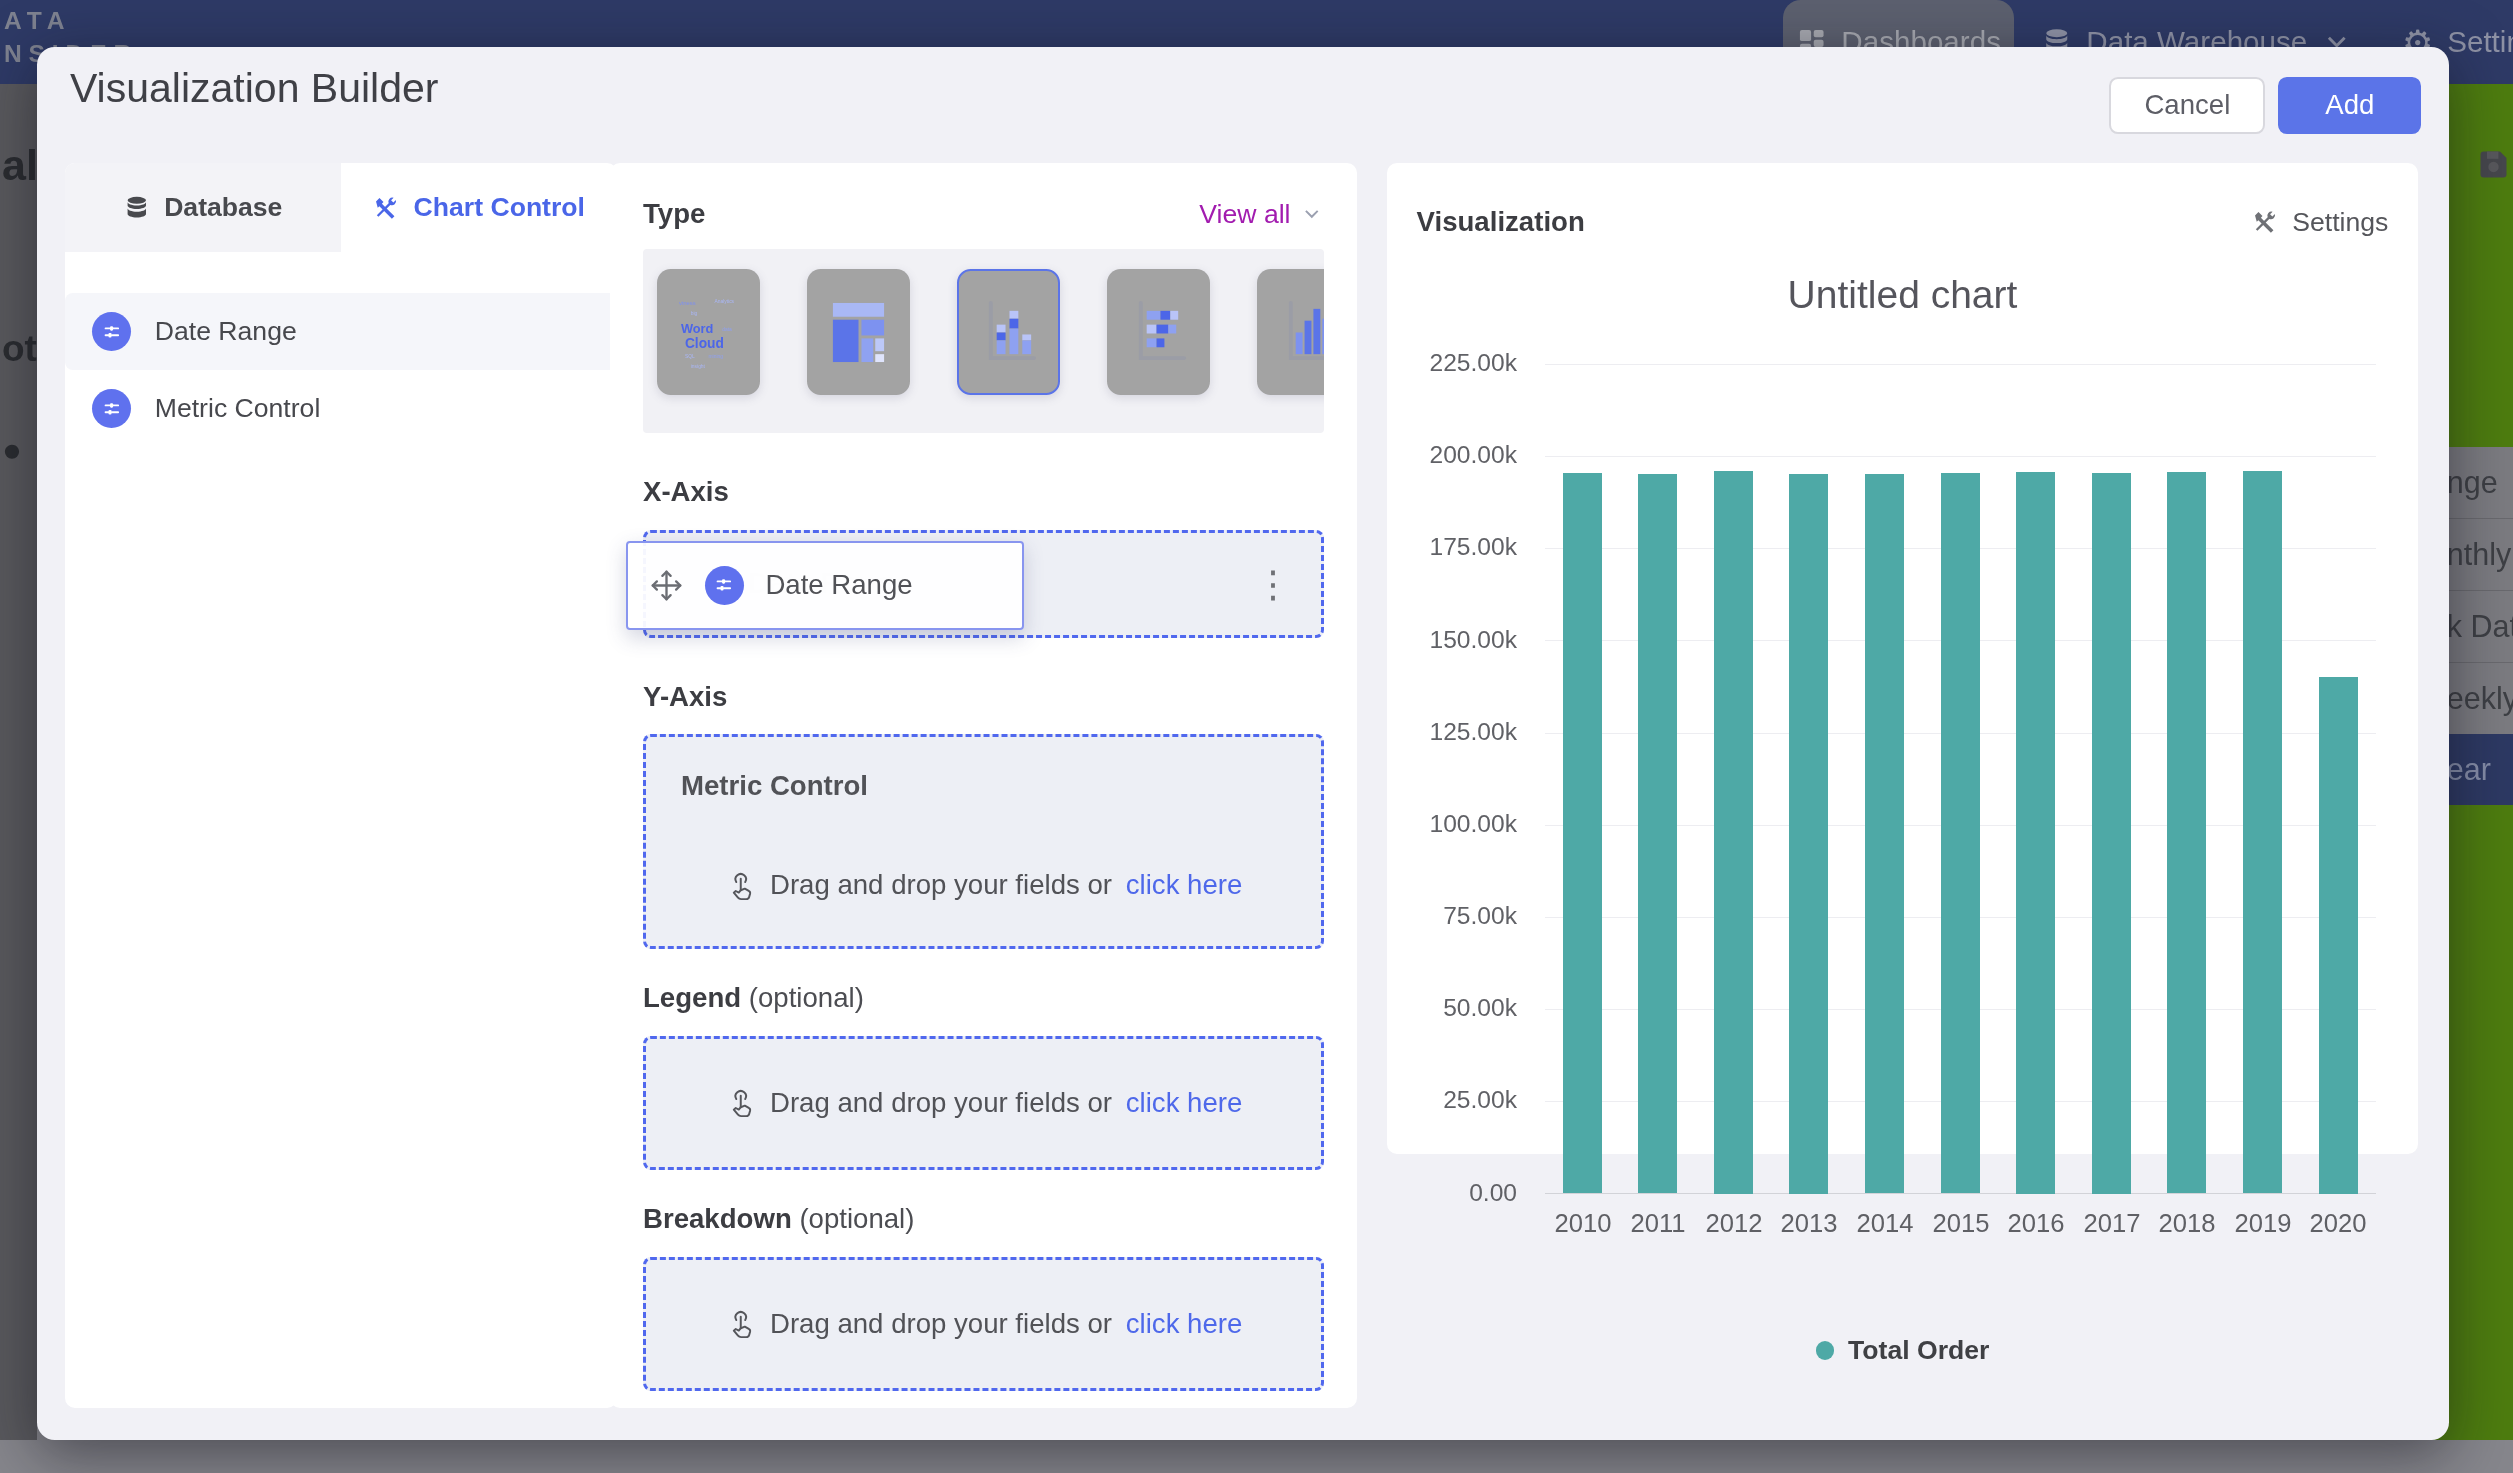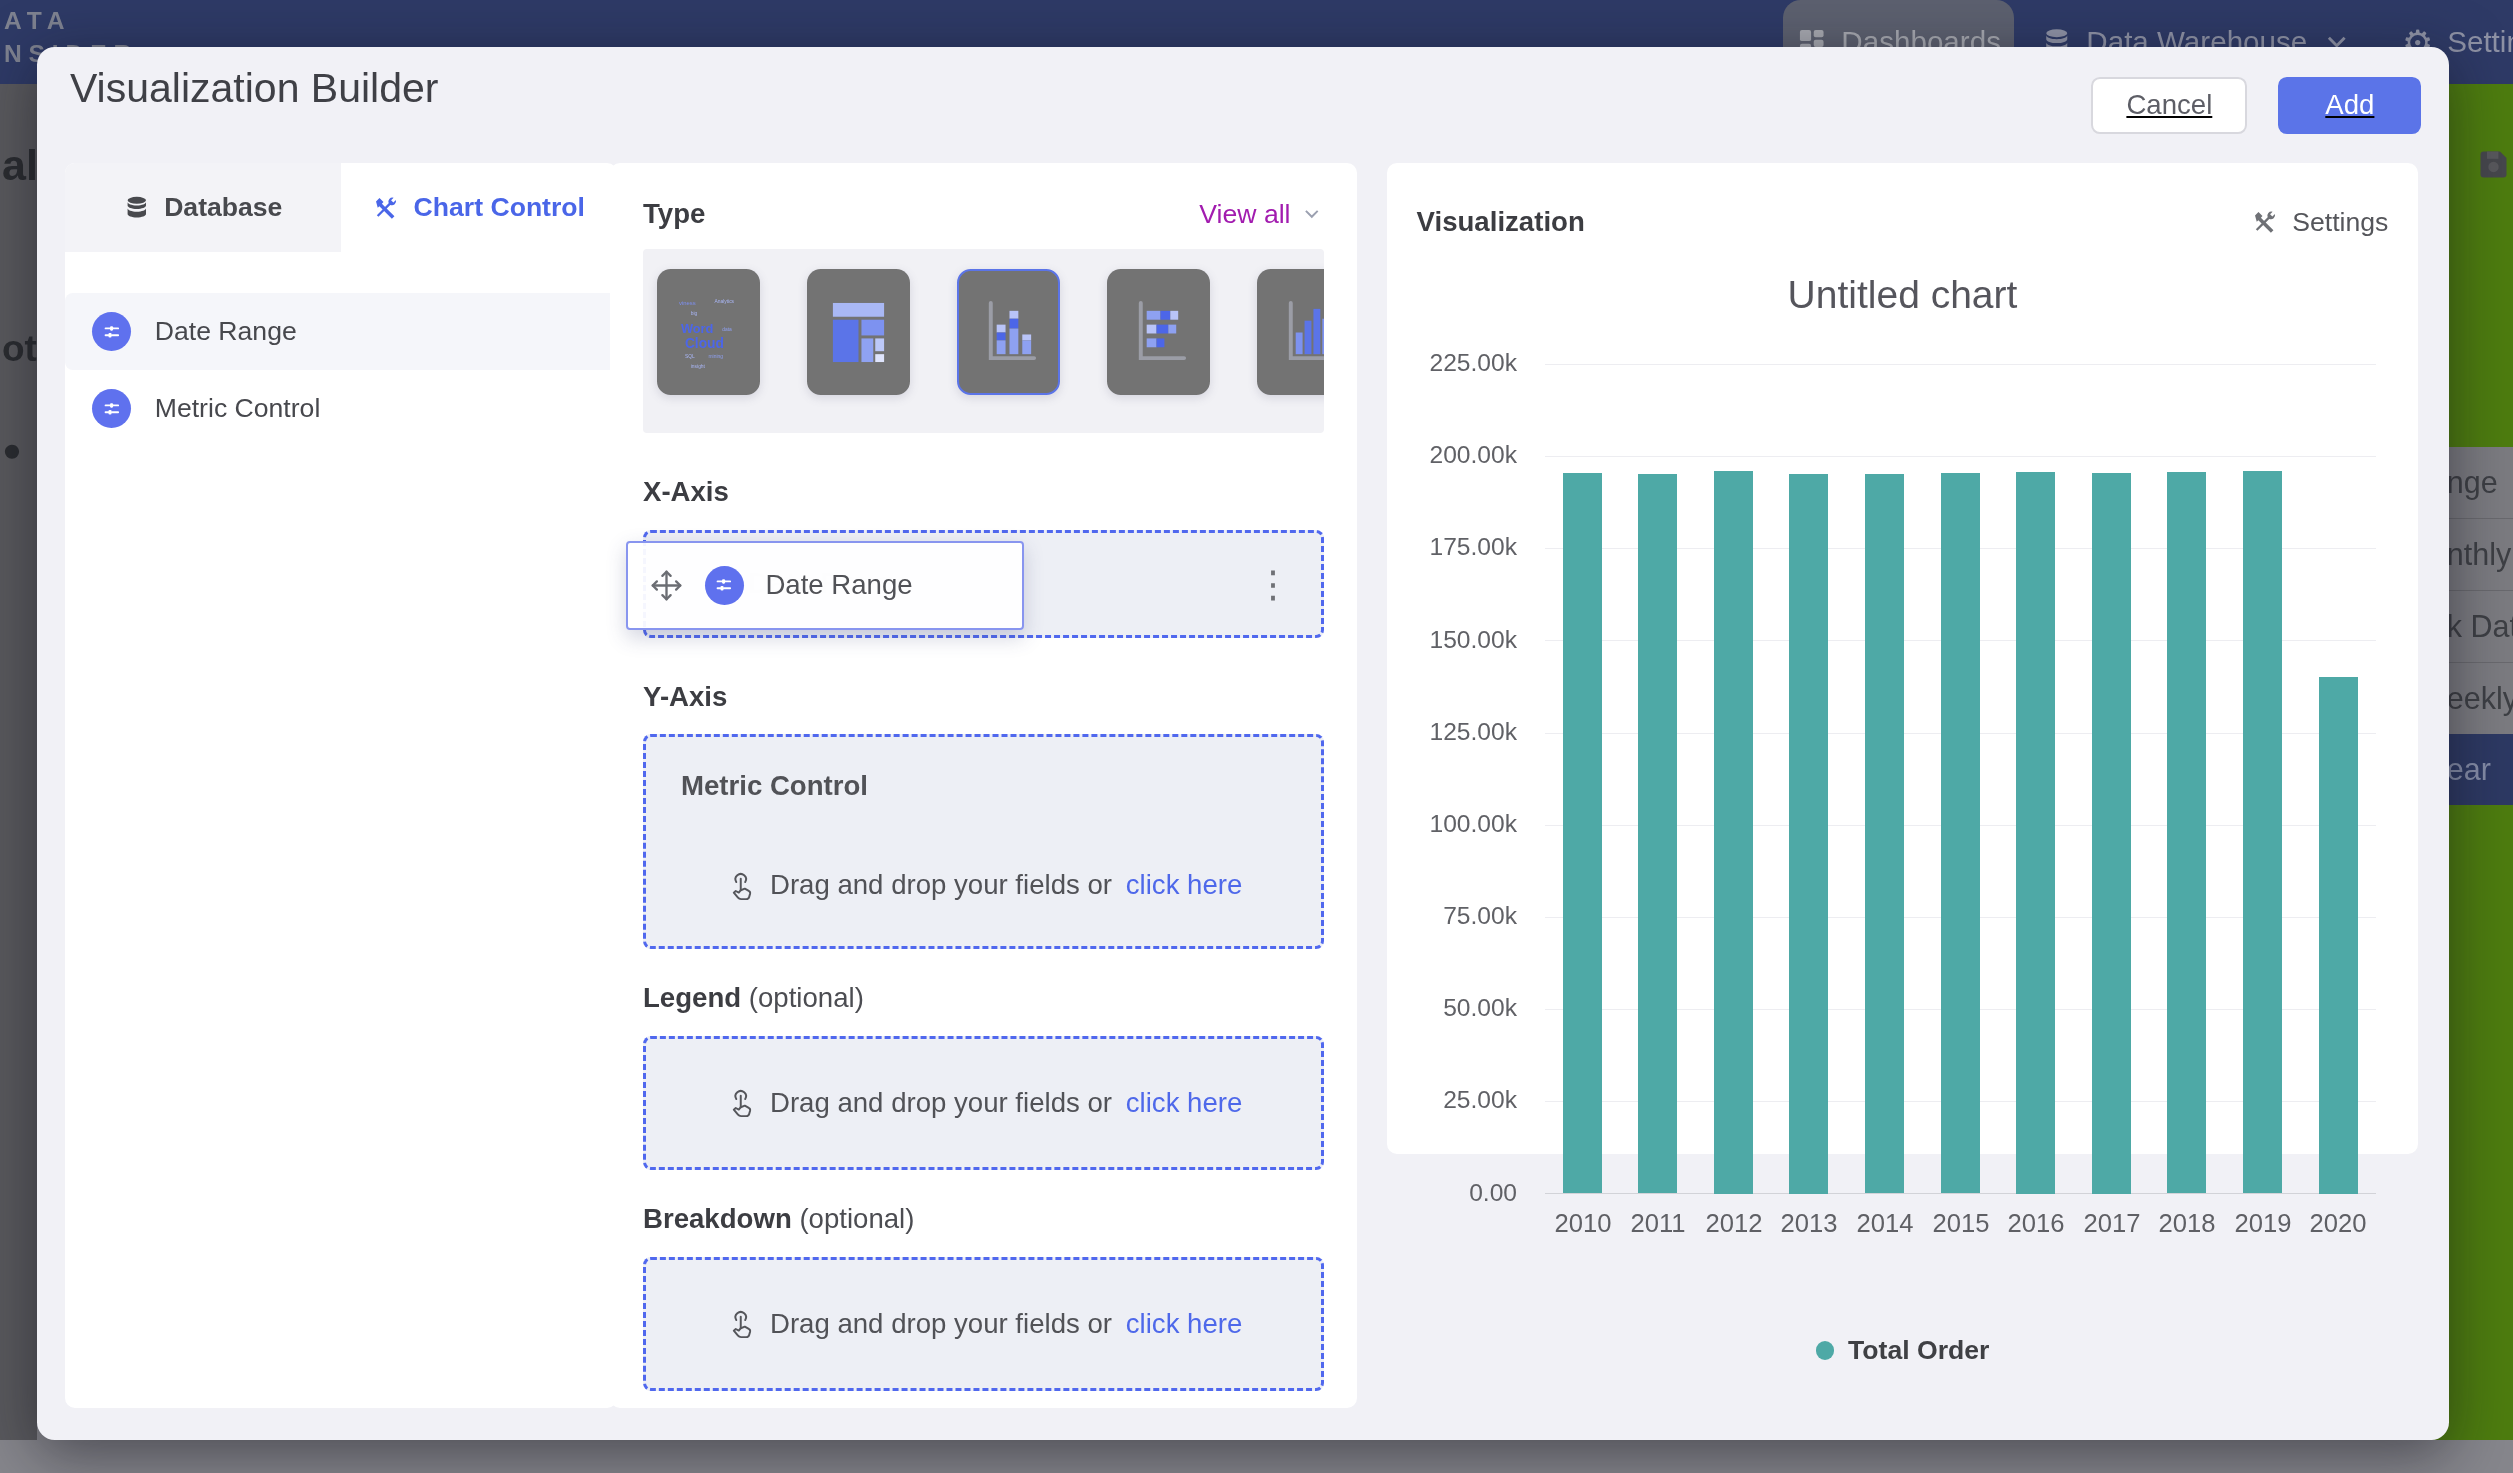--- a/index.html
+++ b/index.html
@@ -21,21 +21,21 @@
   #bg-save{position:absolute;left:41px;top:61px;width:39px;height:39px;color:#46474c;}
   #bg-menu{position:absolute;left:0;top:363px;width:118px;background:#7b7b80;}
   .bg-menu-row{height:71px;display:flex;align-items:center;padding-left:13.8px;font-size:30.5px;color:#3d3f44;border-top:1px solid #69696e;white-space:nowrap;}
   .bg-menu-row:first-child{border-top:none;}
   .bg-menu-row.active{background:#2d3963;color:#858da8;border-top:none;}
   #bg-bottom{position:absolute;left:0;top:1440px;width:2514px;height:33px;background:#86868c;}
   
   #modal{position:absolute;left:37px;top:47px;width:2412px;height:1393px;background:#f1f1f6;
     border-radius:17.7px;box-shadow:0 13.8px 59px rgba(15,15,25,.5);z-index:10;}
   #modal-title{position:absolute;left:33px;top:17.7px;font-size:41px;font-weight:500;color:#3f4046;}
-  #modal-actions{position:absolute;right:27.6px;top:29.6px;display:flex;gap:31px;text-decoration:underline;}
+  #modal-actions{position:absolute;right:27.6px;top:29.6px;display:flex;gap:13px;}
   .btn{height:53px;display:flex;align-items:center;border-radius:8.9px;font-size:27.6px;cursor:pointer;}
   #btn-cancel{padding:0 33px;background:#fff;border:2px solid #d8d8de;color:#5d5e66;}
   #btn-add{padding:0 45px;background:#5b74e8;border:2px solid #5b74e8;color:#fff;}
   .card{position:absolute;top:116px;background:#fff;border-radius:9.9px;}
   #card-left{left:27.6px;width:552px;height:1245px;}
   #card-mid{left:573px;width:747px;height:1245px;}
   #card-viz{left:1350px;width:1031px;height:991px;}
   
   #tabs{display:flex;height:89px;}
   .tab{flex:1;display:flex;align-items:center;justify-content:center;gap:13.8px;font-size:26.6px;font-weight:bold;}
@@ -48,21 +48,21 @@
   .field-row.selected{background:#f5f6fa;border-radius:7.9px;}
   .tune-circle{width:39px;height:39px;border-radius:50%;background:#5f71ee;display:flex;align-items:center;justify-content:center;flex:none;}
   .tune-circle svg{width:21.7px;height:21.7px;}
   
   #card-mid{padding:29.6px 33px;box-sizing:border-box;}
   #type-row{display:flex;justify-content:space-between;align-items:center;height:43px;}
   #type-label{font-size:27.6px;font-weight:bold;color:#3c3d42;}
   #view-all{display:flex;align-items:center;gap:9.9px;font-size:26.6px;color:#a21caf;cursor:pointer;}
   #view-all svg{width:23.6px;height:23.6px;color:#9ba0b0;}
   #type-strip{margin-top:13.8px;height:164px;background:#f1f1f5;border-radius:3.9px;overflow:hidden;display:flex;gap:47px;padding:19.7px 0 0 13.8px;}
-  .thumb{width:99px;height:122px;background:#737373;border-radius:13.8px;border:2px solid transparent;flex:none;
+  .thumb{width:99px;height:122px;background:#a3a3a3;border-radius:13.8px;border:2px solid transparent;flex:none;
     box-shadow:0 3px 9.9px rgba(90,90,120,.18);display:flex;align-items:center;justify-content:center;}
   .thumb.selected{border-color:#5b74e8;}
   .thumb svg{width:63px;height:83px;}
   .sec-head{margin-top:43px;font-size:27.6px;color:#3c3d42;}
   .sec-head .t{font-weight:bold;}
   .sec-head .opt{font-weight:normal;color:#4c4d52;}
   .sec-head.tight{margin-top:33px;}
   .zone{margin-top:21.7px;border:3px dashed #5068ee;border-radius:7.9px;background:#edeff5;box-sizing:border-box;}
   #zone-x{height:108px;position:relative;}
   #ghost-field{position:absolute;left:102px;top:33px;font-size:29.6px;font-weight:bold;color:#dcdde4;}

